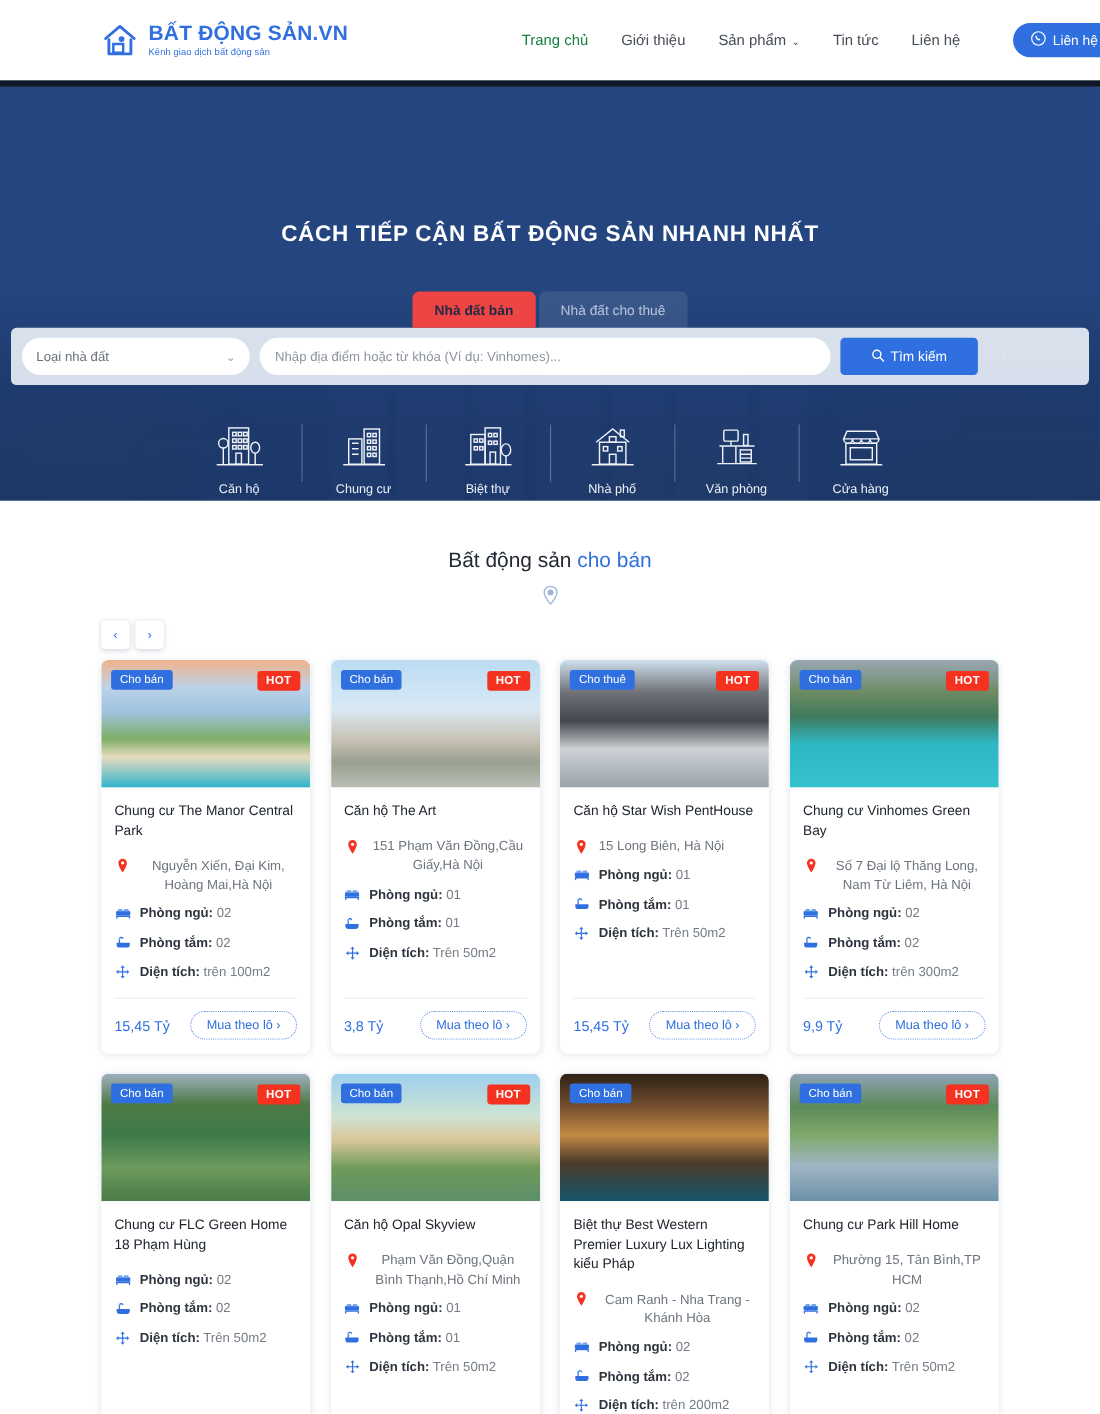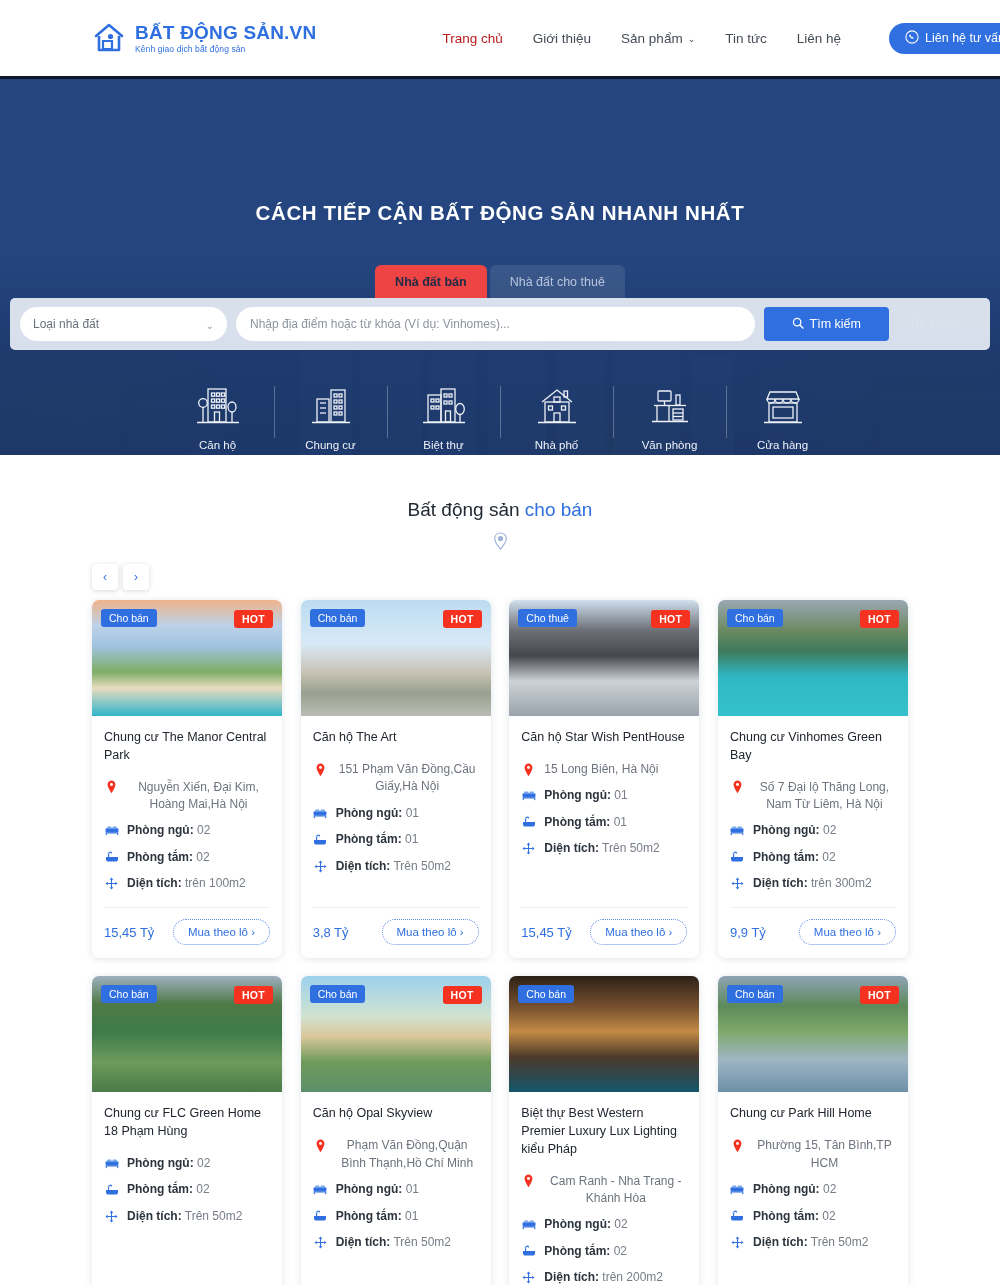--- a/index.html
+++ b/index.html
@@ -12,21 +12,21 @@
     -webkit-font-smoothing:antialiased;
   }
 
   
   .header {
     height:79px;
     background:#ffffff;
     display:flex;
     align-items:center;
     padding:0 92px 0 92px;
-    border-bottom:3px solid #0f172a;
+    border-bottom:6px solid #0f172a;
     position:relative;
     z-index:5;
   }
   .logo { display:flex; align-items:center; gap:9px; }
   .logo-mark { width:34px; height:34px; flex:0 0 34px; }
   .logo-text { line-height:1; }
   .logo-title {
     font-size:19px; font-weight:bold; color:#2f6fe0; letter-spacing:.2px;
     white-space:nowrap;
   }
@@ -34,21 +34,21 @@
     font-size:8.5px; color:#2f6fe0; margin-top:3px; letter-spacing:.1px;
     white-space:nowrap;
   }
   .nav {
     display:flex; align-items:center; gap:30px; margin-left:126px;
   }
   .nav-link {
     font-size:13.5px; color:#3d4category; color:#444c56; text-decoration:none;
     white-space:nowrap; cursor:pointer; display:flex; align-items:center; gap:5px;
   }
-  .nav-link.active { color:#b91c1c; }
+  .nav-link.active { color:#15803d;margin-left:32px; }
   .caret { font-size:9px; position:relative; top:1px; }
   .cta-btn {
     margin-left:48px;
     background:#2f6fe0; color:#fff; border:none; border-radius:20px;
     height:31px; padding:0 16px; font-size:12.5px; cursor:pointer;
     display:flex; align-items:center; gap:6px; white-space:nowrap;
     font-family:inherit;
   }
 
   

